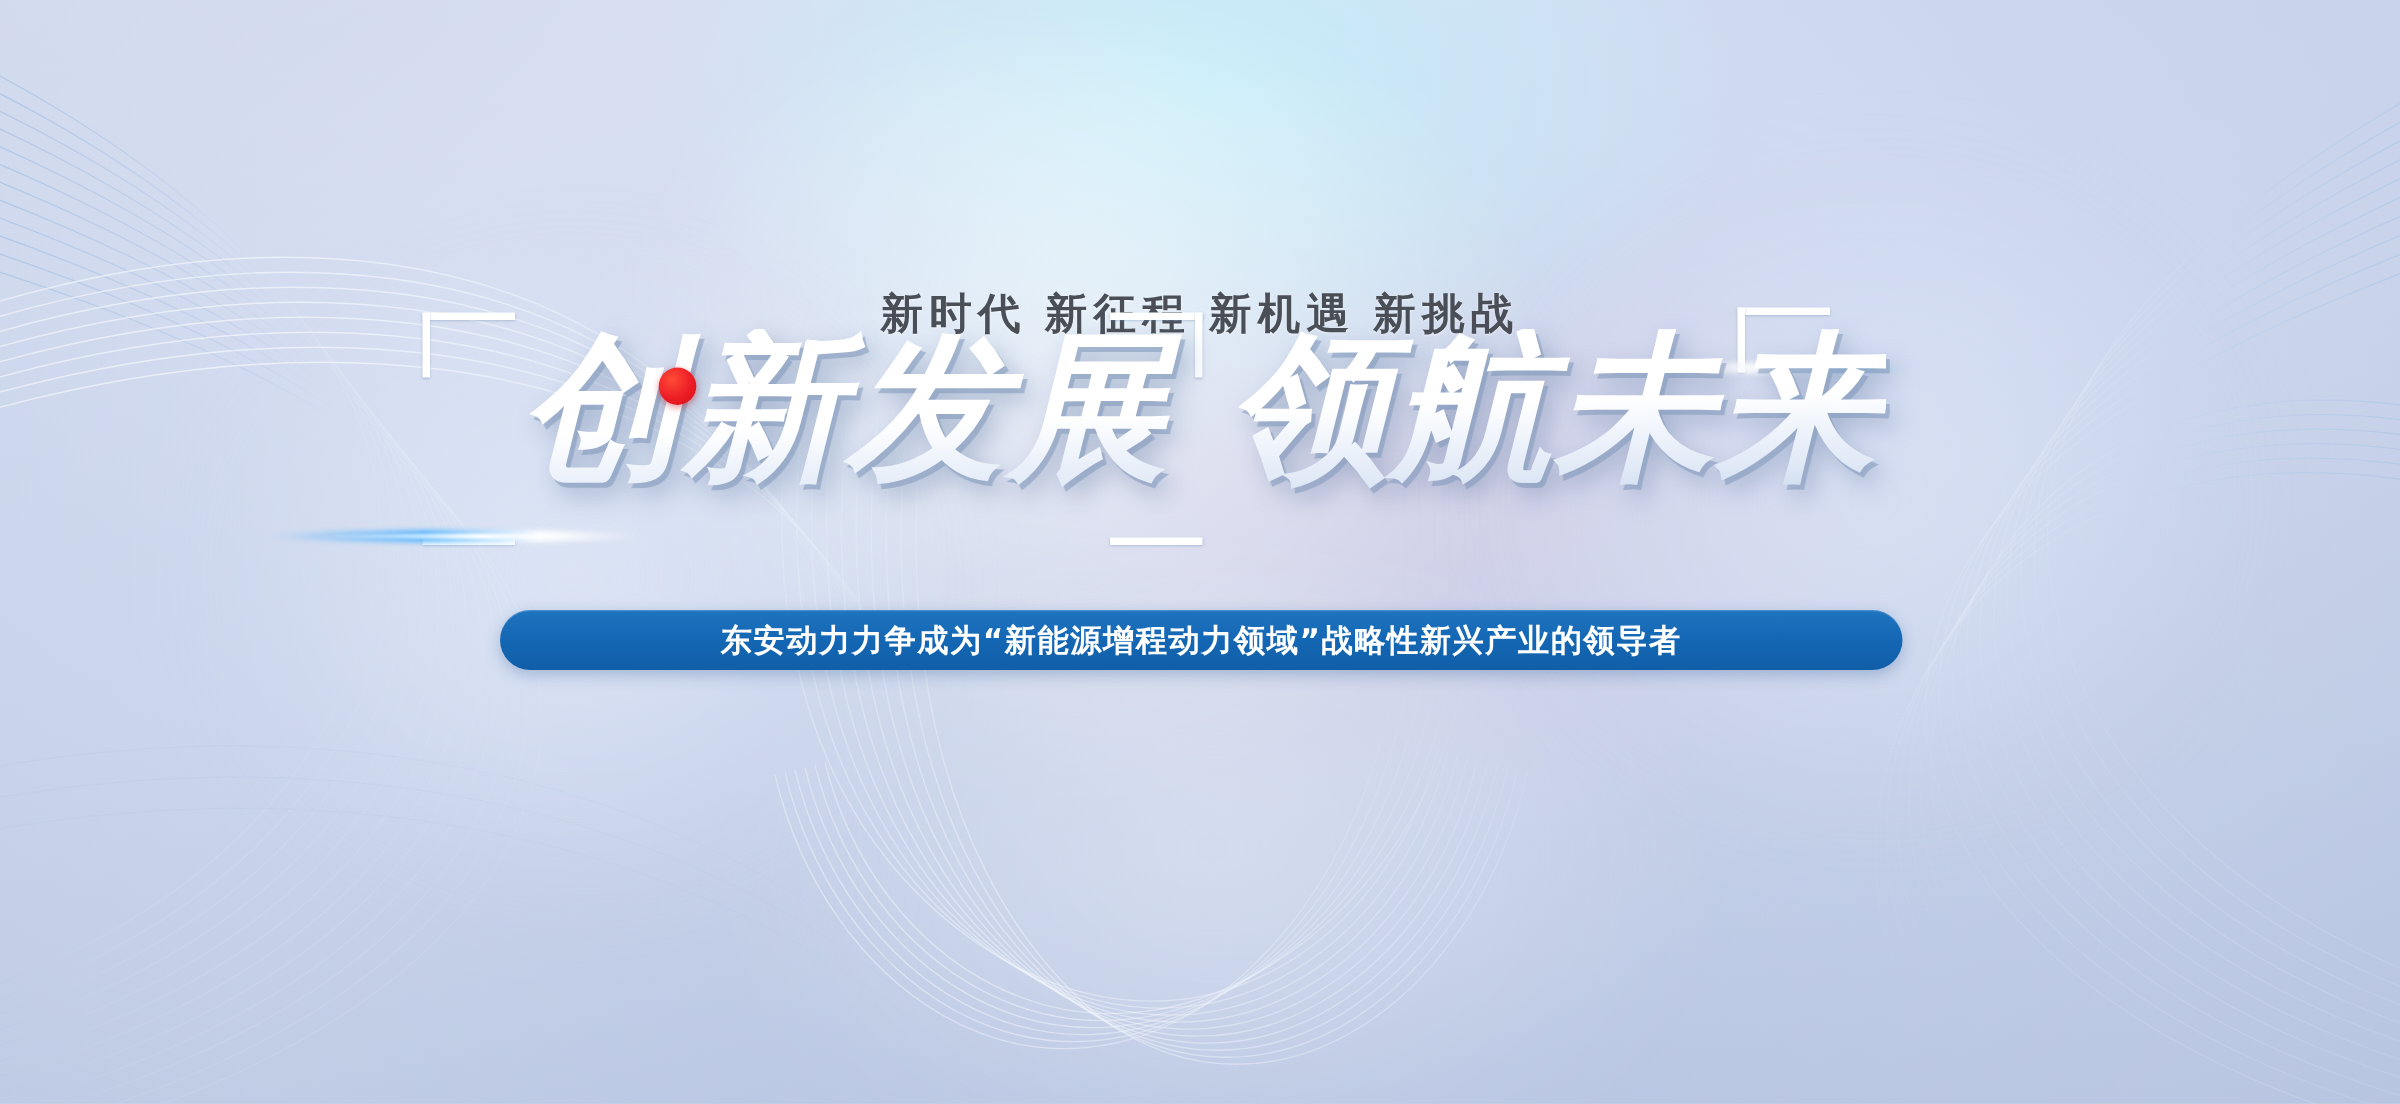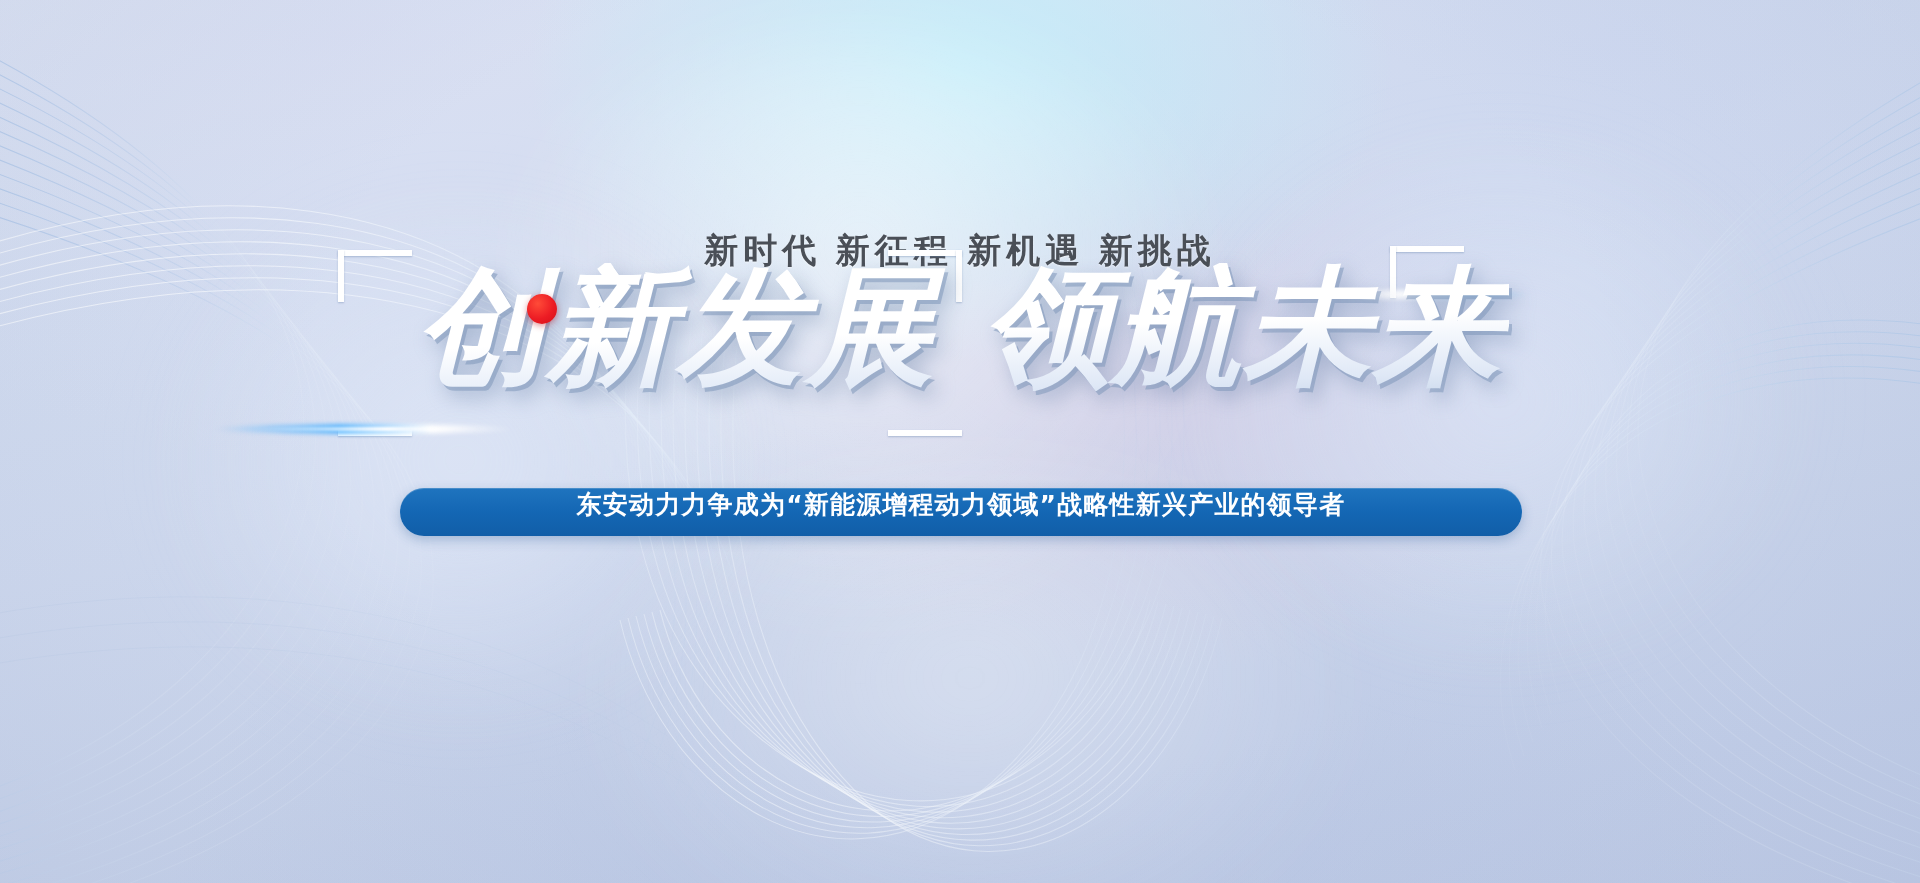--- a/index.html
+++ b/index.html
@@ -107,21 +107,21 @@
     left:1300px;top:290px;width:230px;height:9px;
     background:linear-gradient(90deg,rgba(255,255,255,0) 0%,rgba(255,255,255,.95) 45%,rgba(150,215,255,.55) 80%,rgba(150,215,255,0) 100%);
     filter:blur(2px);
   }
 
   .pill{
     position:absolute;left:400px;top:488px;width:1122px;height:48px;
     border-radius:24px;
     background:linear-gradient(180deg,#1f74bf 0%,#1467b4 48%,#115ea8 100%);
     box-shadow:0 4px 12px rgba(40,90,150,.30), inset 0 1px 0 rgba(255,255,255,.18);
-    display:flex;justify-content:center;
+    display:flex;align-items:center;justify-content:center;
   }
   .pill span{
     color:#ffffff;font-size:25px;font-weight:700;letter-spacing:1.2px;white-space:nowrap;
     font-family:"DejaVu Sans","Liberation Sans",sans-serif;
   }
 </style>
 </head>
 <body>
 
 <div id="banner">

